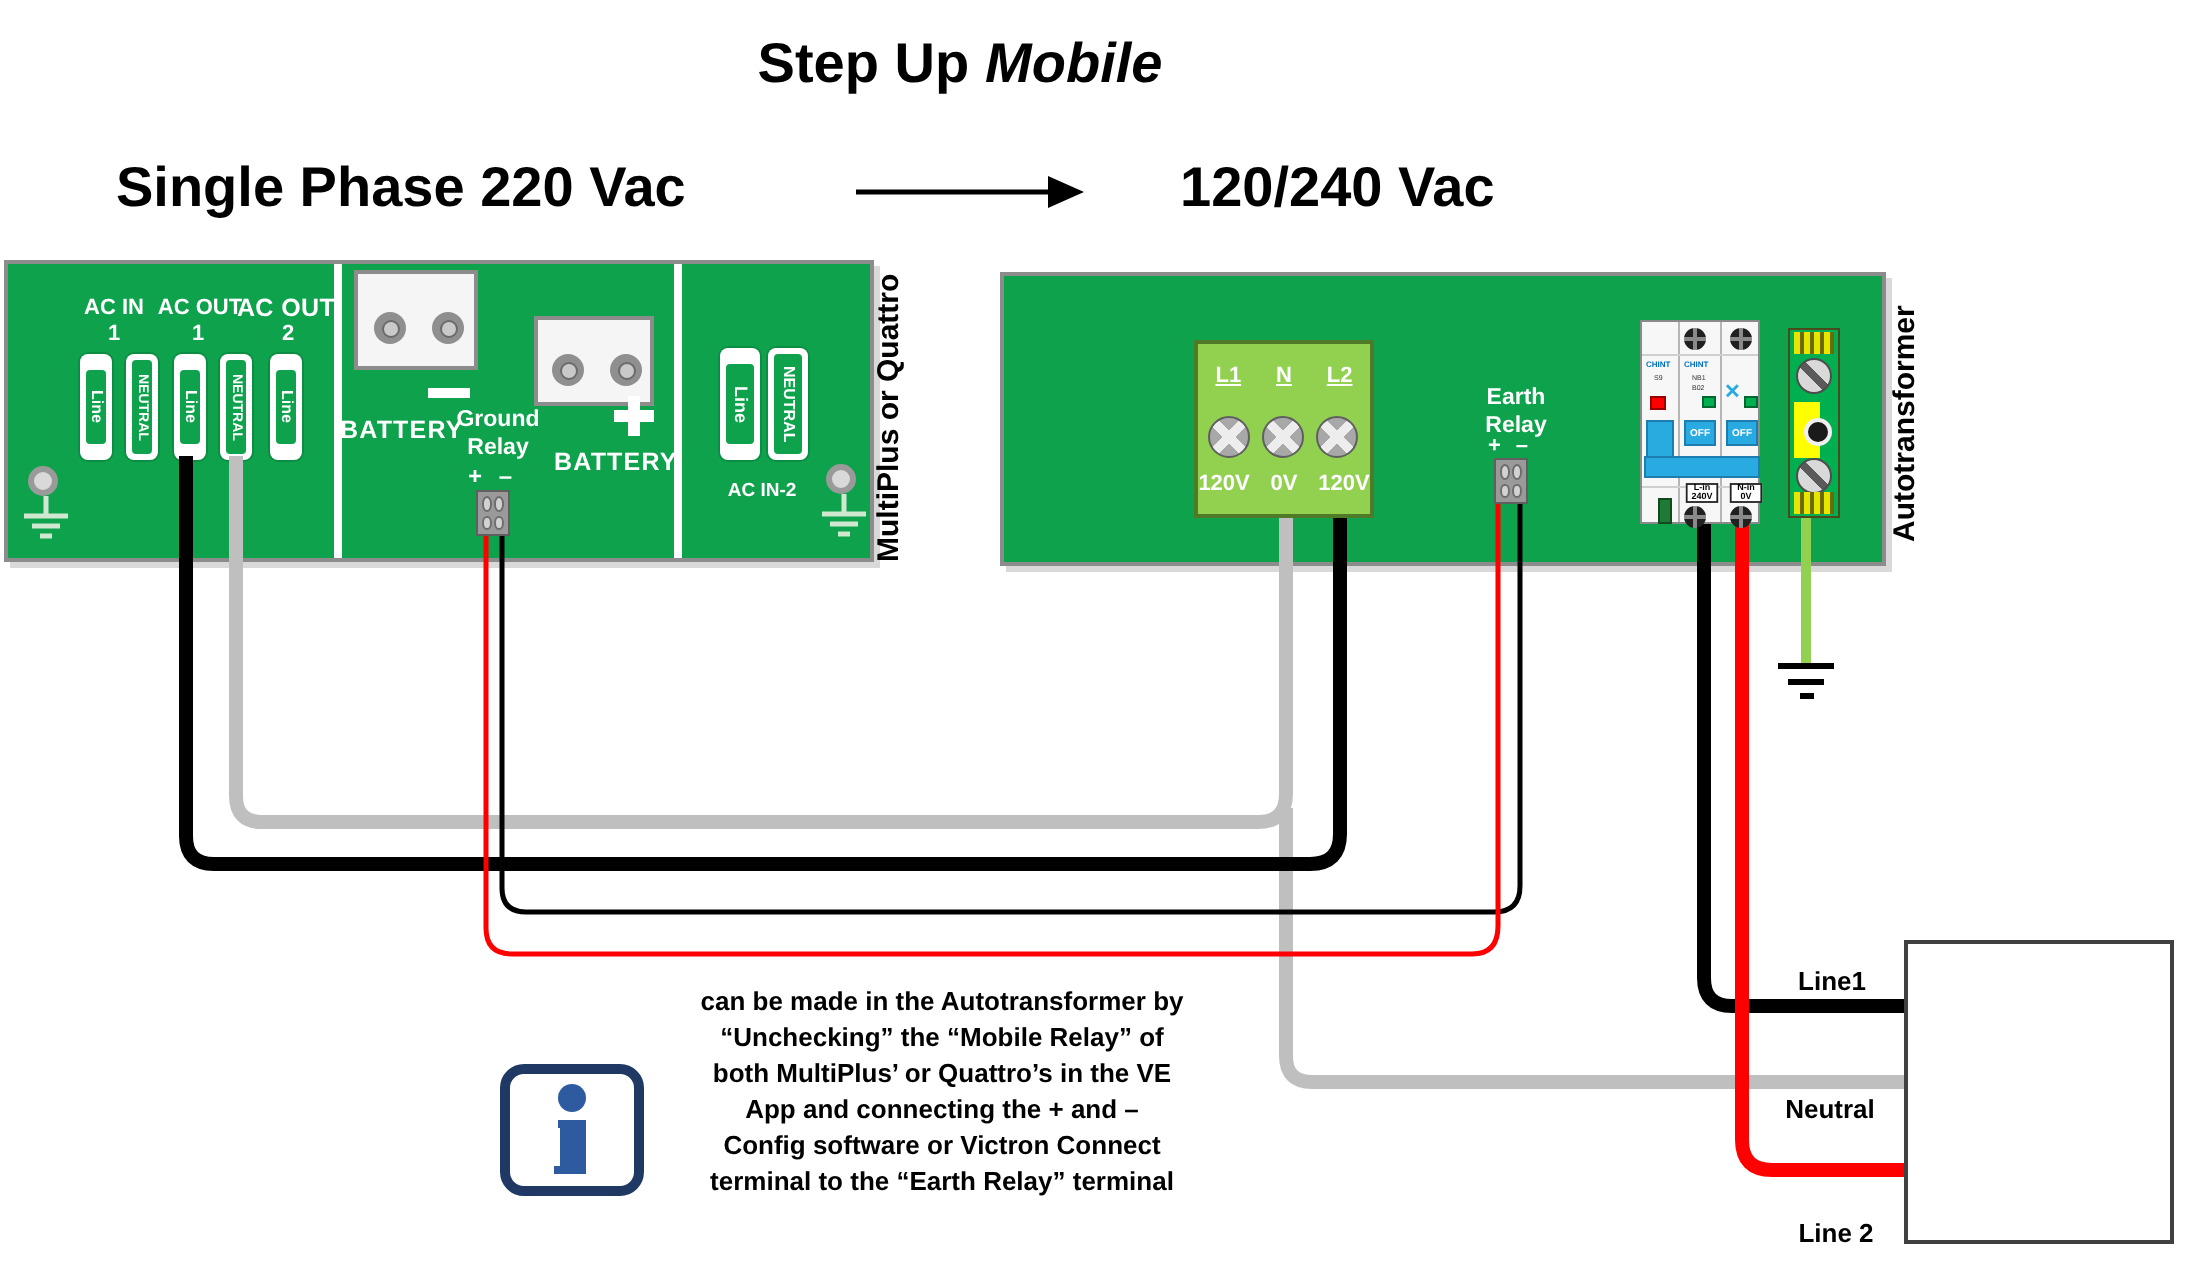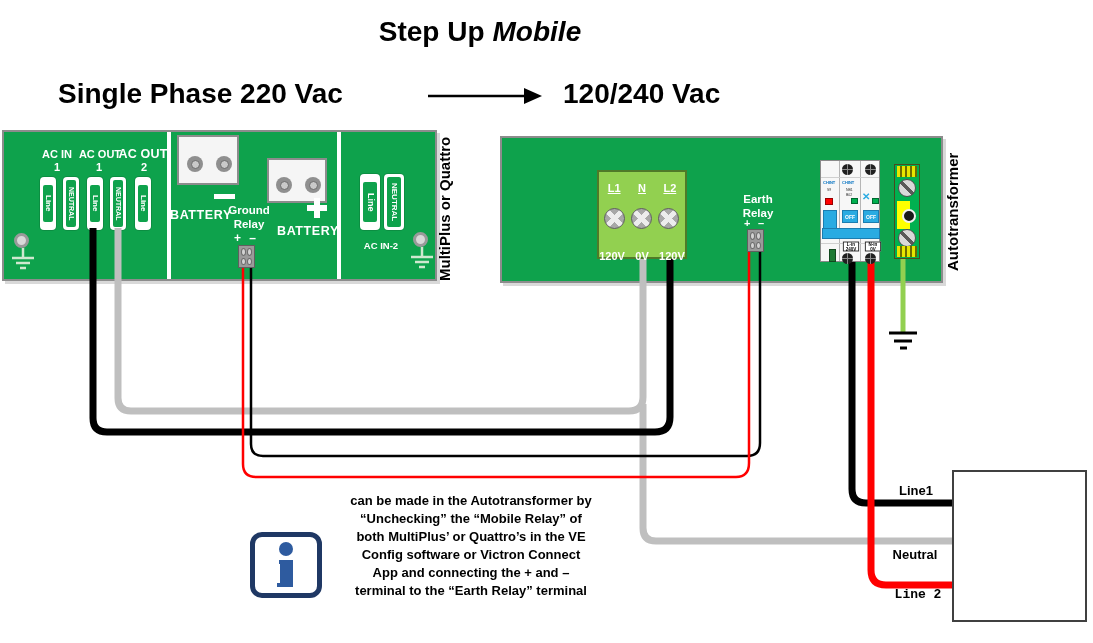--- a/index.html
+++ b/index.html
@@ -122,21 +122,21 @@
 <div class="canvas">
 
   <div class="title">
     <span>Step Up</span><span class="it">Mobile</span>
   </div>
   <div class="sub" style="left:58px;">Single Phase 220 Vac</div>
   <svg class="abs" style="left:424px;top:84px;" width="122" height="24">
     <line x1="4" y1="12" x2="100" y2="12" stroke="#000" stroke-width="2.6"></line>
     <polygon points="100,4 118,12 100,20" fill="#000"></polygon>
   </svg>
-  <div class="sub" style="left:563px;">120/240 Vac</div>
+  <div class="sub" style="left:590px;">120/240 Vac</div>
 
   <div class="board" style="left:2px;top:130px;width:435px;height:151px;">
     <div class="divider" style="left:163px;"></div>
     <div class="divider" style="left:333px;"></div>
 
     <div class="wlabel" style="left:28px;top:16px;width:50px;font-size:11px;">AC IN</div>
     <div class="wlabel" style="left:28px;top:29px;width:50px;font-size:11px;">1</div>
 
     <div class="wlabel" style="left:71px;top:16px;width:50px;font-size:11px;">AC OUT</div>
     <div class="wlabel" style="left:70px;top:29px;width:50px;font-size:11px;">1</div>
@@ -216,21 +216,21 @@
 
     <div class="inblock">
       <div class="row" style="top:10px;text-decoration:underline;">
         <span>L1</span>
         <span>N</span>
         <span>L2</span>
       </div>
       <div class="bscrew" style="left:5px;top:36px;"></div>
       <div class="bscrew" style="left:32px;top:36px;"></div>
       <div class="bscrew" style="left:59px;top:36px;"></div>
-      <div class="row" style="top:78px;gap:10px;">
+      <div class="row" style="top:64px;gap:10px;">
         <span>120V</span>
         <span>0V</span>
         <span>120V</span>
       </div>
     </div>
 
     <div class="wlabel" style="left:231px;top:55px;width:50px;font-size:11.5px;">Earth</div>
     <div class="wlabel" style="left:231px;top:69px;width:50px;font-size:11.5px;">Relay</div>
     <div class="pm" style="left:242px;top:79px;width:20px;font-size:11px;">
       <span>+</span>
@@ -300,30 +300,30 @@
       <line x1="889" y1="333" x2="917" y2="333" stroke="#000" stroke-width="3"></line>
       <line x1="894" y1="341" x2="912" y2="341" stroke="#000" stroke-width="3"></line>
       <line x1="900" y1="348" x2="907" y2="348" stroke="#000" stroke-width="3"></line>
     </g>
   </svg>
 
   <div class="loads">
   </div>
   <div class="wiretag" style="left:886px;top:483px;">Line1</div>
   <div class="wiretag" style="left:885px;top:547px;">Neutral</div>
-  <div class="wiretag" style="left:888px;top:587px;font-family:Liberation Mono, monospace;">Line 2</div>
+  <div class="wiretag" style="left:888px;top:609px;">Line 2</div>
 
   <div class="infoicon">
     <svg width="40" height="48" viewBox="0 0 40 48">
       <circle cx="20" cy="8" r="7" fill="#2e5b9f"></circle>
       <path d="M13 19 L27 19 L27 46 L11 46 L11 42 L14 42 L14 23 L13 23 Z" fill="#2e5b9f"></path>
     </svg>
   </div>
   <div class="note">
     <div>can be made in the Autotransformer by</div>
     <div>“Unchecking” the “Mobile Relay” of</div>
     <div>both MultiPlus’ or Quattro’s in the VE</div>
+    <div>App and connecting the + and –</div>
     <div>Config software or Victron Connect</div>
-    <div>App and connecting the + and –</div>
     <div>terminal to the “Earth Relay” terminal</div>
   </div>
 
 </div>
 
 </body></html>

